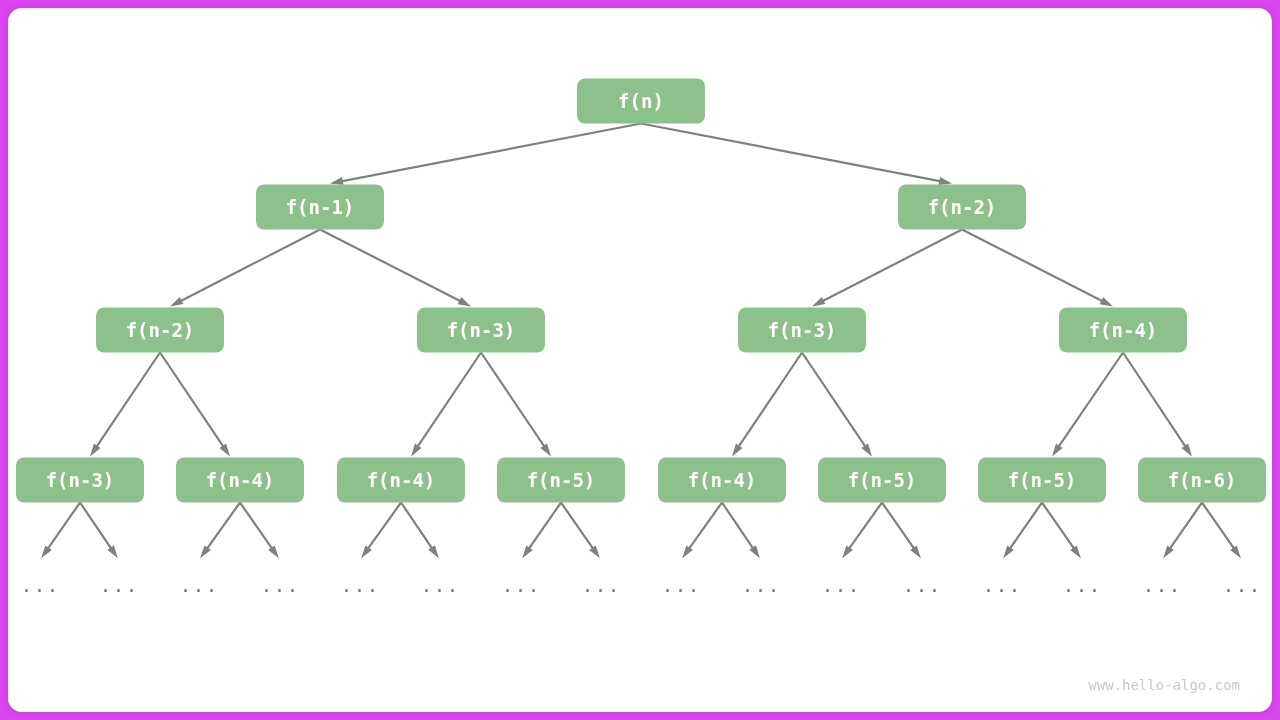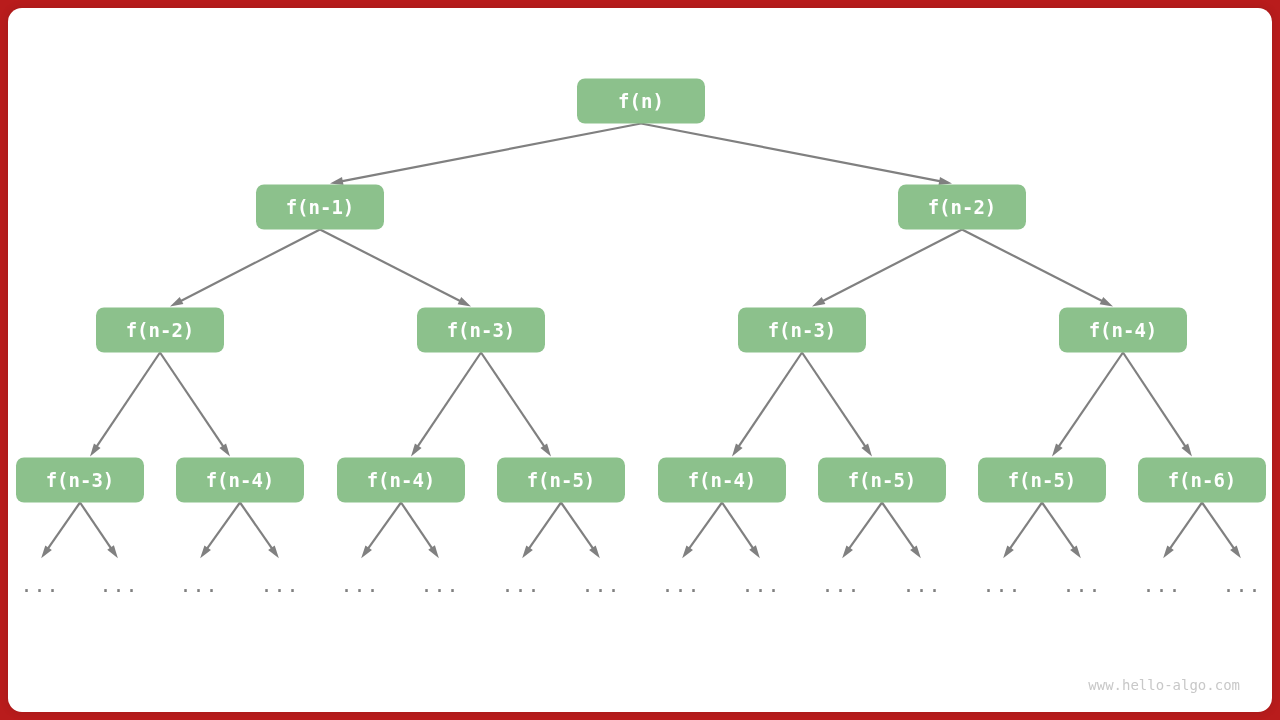--- a/index.html
+++ b/index.html
@@ -10,21 +10,21 @@
   body {
     width: 1280px;
     height: 720px;
     overflow: hidden;
     font-family: "DejaVu Sans Mono", monospace;
   }
   #stage {
     position: relative;
     width: 1280px;
     height: 720px;
-    background: #b91c1c;
+    background: #d946ef;
   }
   #card {
     position: absolute;
     left: 8px;
     top: 8px;
     width: 1264px;
     height: 704px;
     background: #ffffff;
     border-radius: 14px;
     box-shadow: 0 0 10px rgba(0,0,0,0.12);

